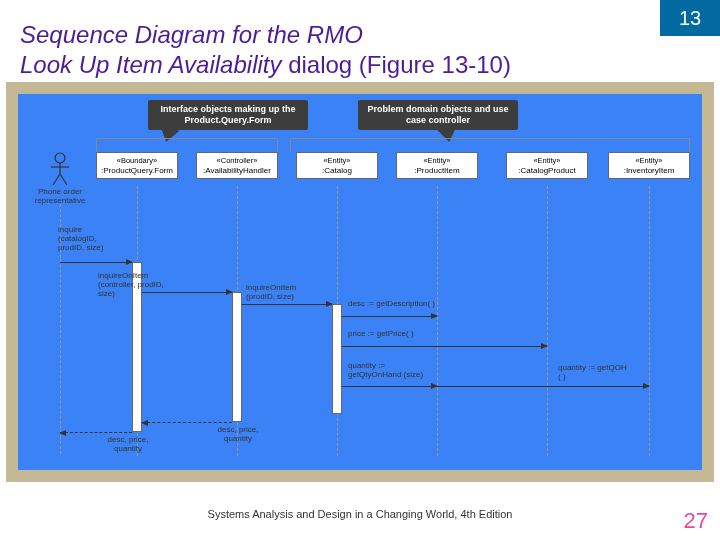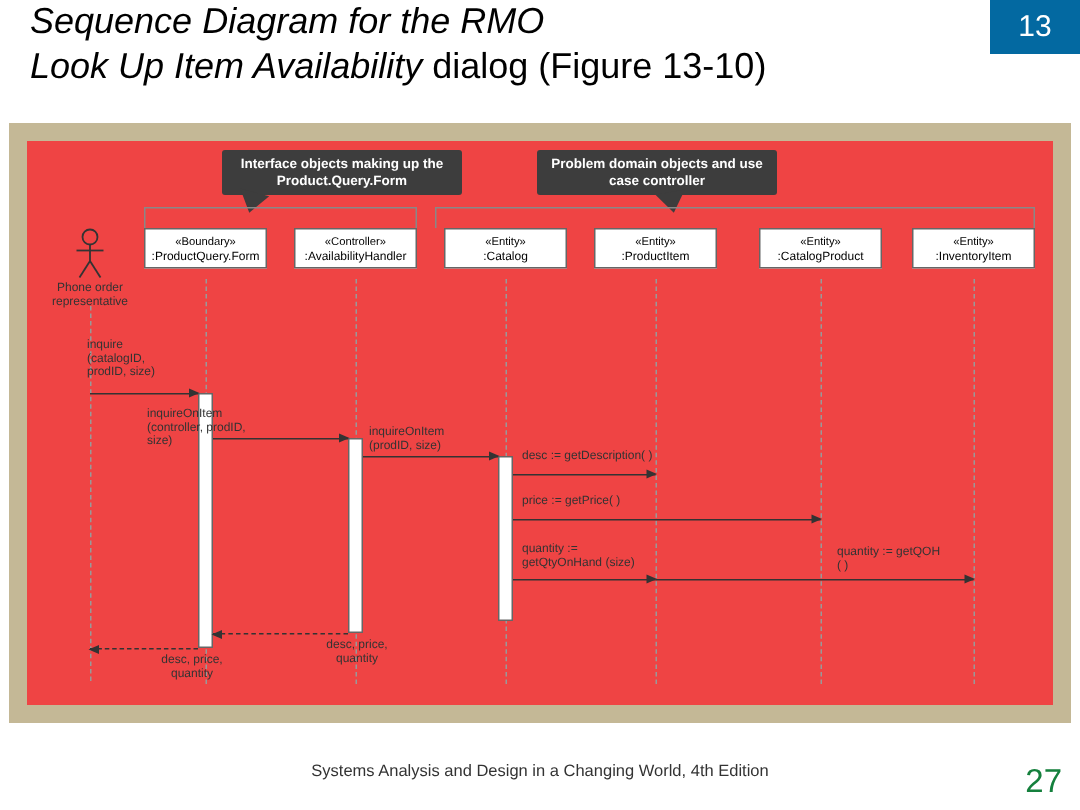--- a/index.html
+++ b/index.html
@@ -1,21 +1,21 @@
 <!DOCTYPE html>
 <html><head>
 <meta charset="utf-8">
 <style>
   * { margin: 0; padding: 0; box-sizing: border-box; }
   body { width: 720px; height: 540px; font-family: Arial, sans-serif; background: #fff; position: relative; overflow: hidden; }
   .chapter-badge { position: absolute; top: 0; right: 0; width: 60px; height: 36px; background: #0369a1; color: #fff; font-size: 20px; display: flex; align-items: center; justify-content: center; }
-  .title { position: absolute; top: 0; left: 20px; width: 580px; font-size: 24px; font-style: italic; color: #000000; line-height: 1.25; }
+  .title { position: absolute; top: 20px; left: 20px; width: 580px; font-size: 24px; font-style: italic; color: #4c1d95; line-height: 1.25; }
   .title .normal { font-style: normal; }
   .title .fig { font-size: 24px; font-style: normal; }
-  .diagram-frame { position: absolute; top: 82px; left: 6px; width: 708px; height: 400px; border: 12px solid #c4b896; background: #ef4444; }
+  .diagram-frame { position: absolute; top: 82px; left: 6px; width: 708px; height: 400px; border: 12px solid #c4b896; background: #3b82f6; }
   .diagram-inner { position: relative; width: 100%; height: 100%; }
   .callout { position: absolute; background: #3d3d3d; color: #fff; font-size: 9px; font-weight: bold; padding: 4px 6px; text-align: center; line-height: 1.2; border-radius: 2px; }
   .callout1 { top: 6px; left: 130px; width: 160px; }
   .callout2 { top: 6px; left: 340px; width: 160px; }
   .callout-tail { position: absolute; width: 0; height: 0; border-left: 10px solid transparent; border-right: 10px solid transparent; border-top: 14px solid #3d3d3d; }
   .tail1 { top: 34px; left: 140px; transform: rotate(15deg); }
   .tail2 { top: 34px; left: 420px; transform: rotate(-10deg); }
   .bracket { position: absolute; border: 1px solid #888; border-bottom: none; height: 14px; }
   .bracket1 { top: 44px; left: 78px; width: 182px; }
   .bracket2 { top: 44px; left: 272px; width: 400px; }
@@ -25,21 +25,21 @@
   .obj { position: absolute; top: 58px; width: 82px; background: #fff; border: 1px solid #666; font-size: 8px; text-align: center; padding: 3px 2px; line-height: 1.15; }
   .obj .stereo { font-size: 7.5px; }
   .lifeline { position: absolute; top: 92px; width: 0; border-left: 1px dashed #999; height: 270px; }
   .activation { position: absolute; width: 10px; background: #fff; border: 1px solid #666; }
   .arrow { position: absolute; height: 1px; background: #333; }
   .arrow::after { content: ''; position: absolute; right: -1px; top: -3px; border-left: 7px solid #333; border-top: 3.5px solid transparent; border-bottom: 3.5px solid transparent; }
   .arrow.ret { background: transparent; border-top: 1px dashed #333; }
   .arrow.ret::after { left: -1px; right: auto; border-left: none; border-right: 7px solid #333; }
   .msg { position: absolute; font-size: 8px; color: #333; line-height: 1.1; }
   .footer { position: absolute; bottom: 20px; left: 0; width: 100%; text-align: center; font-size: 11px; color: #333; }
-  .page-num { position: absolute; bottom: 6px; right: 12px; font-size: 22px; color: #15803d; font-weight: normal; }
+  .page-num { position: absolute; bottom: 6px; right: 12px; font-size: 22px; color: #ec4899; font-weight: normal; }
 </style>
 </head>
 <body>
 
 <div class="chapter-badge">13</div>
 
 <div class="title">
   <span>Sequence Diagram for the RMO</span><br>
   <span>Look Up Item Availability</span><span class="normal"> dialog </span><span class="fig normal">(Figure 13-10)</span>
 </div>

